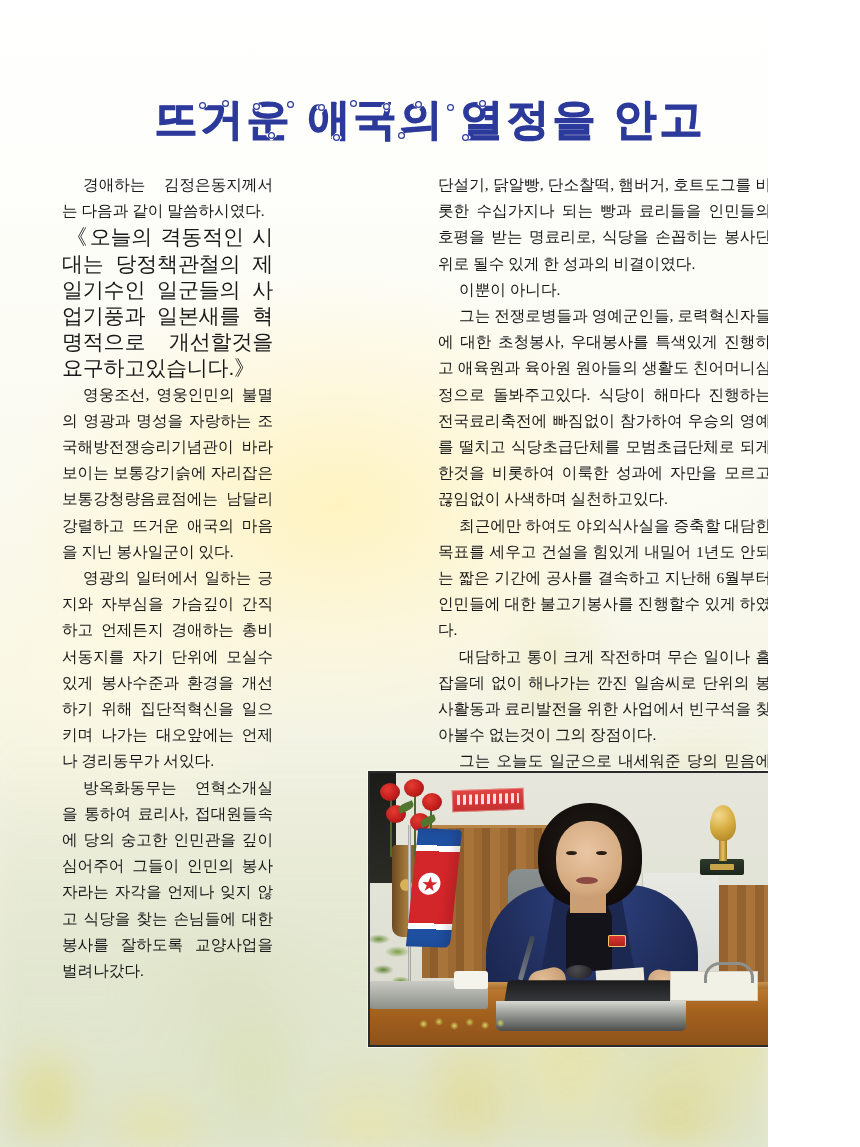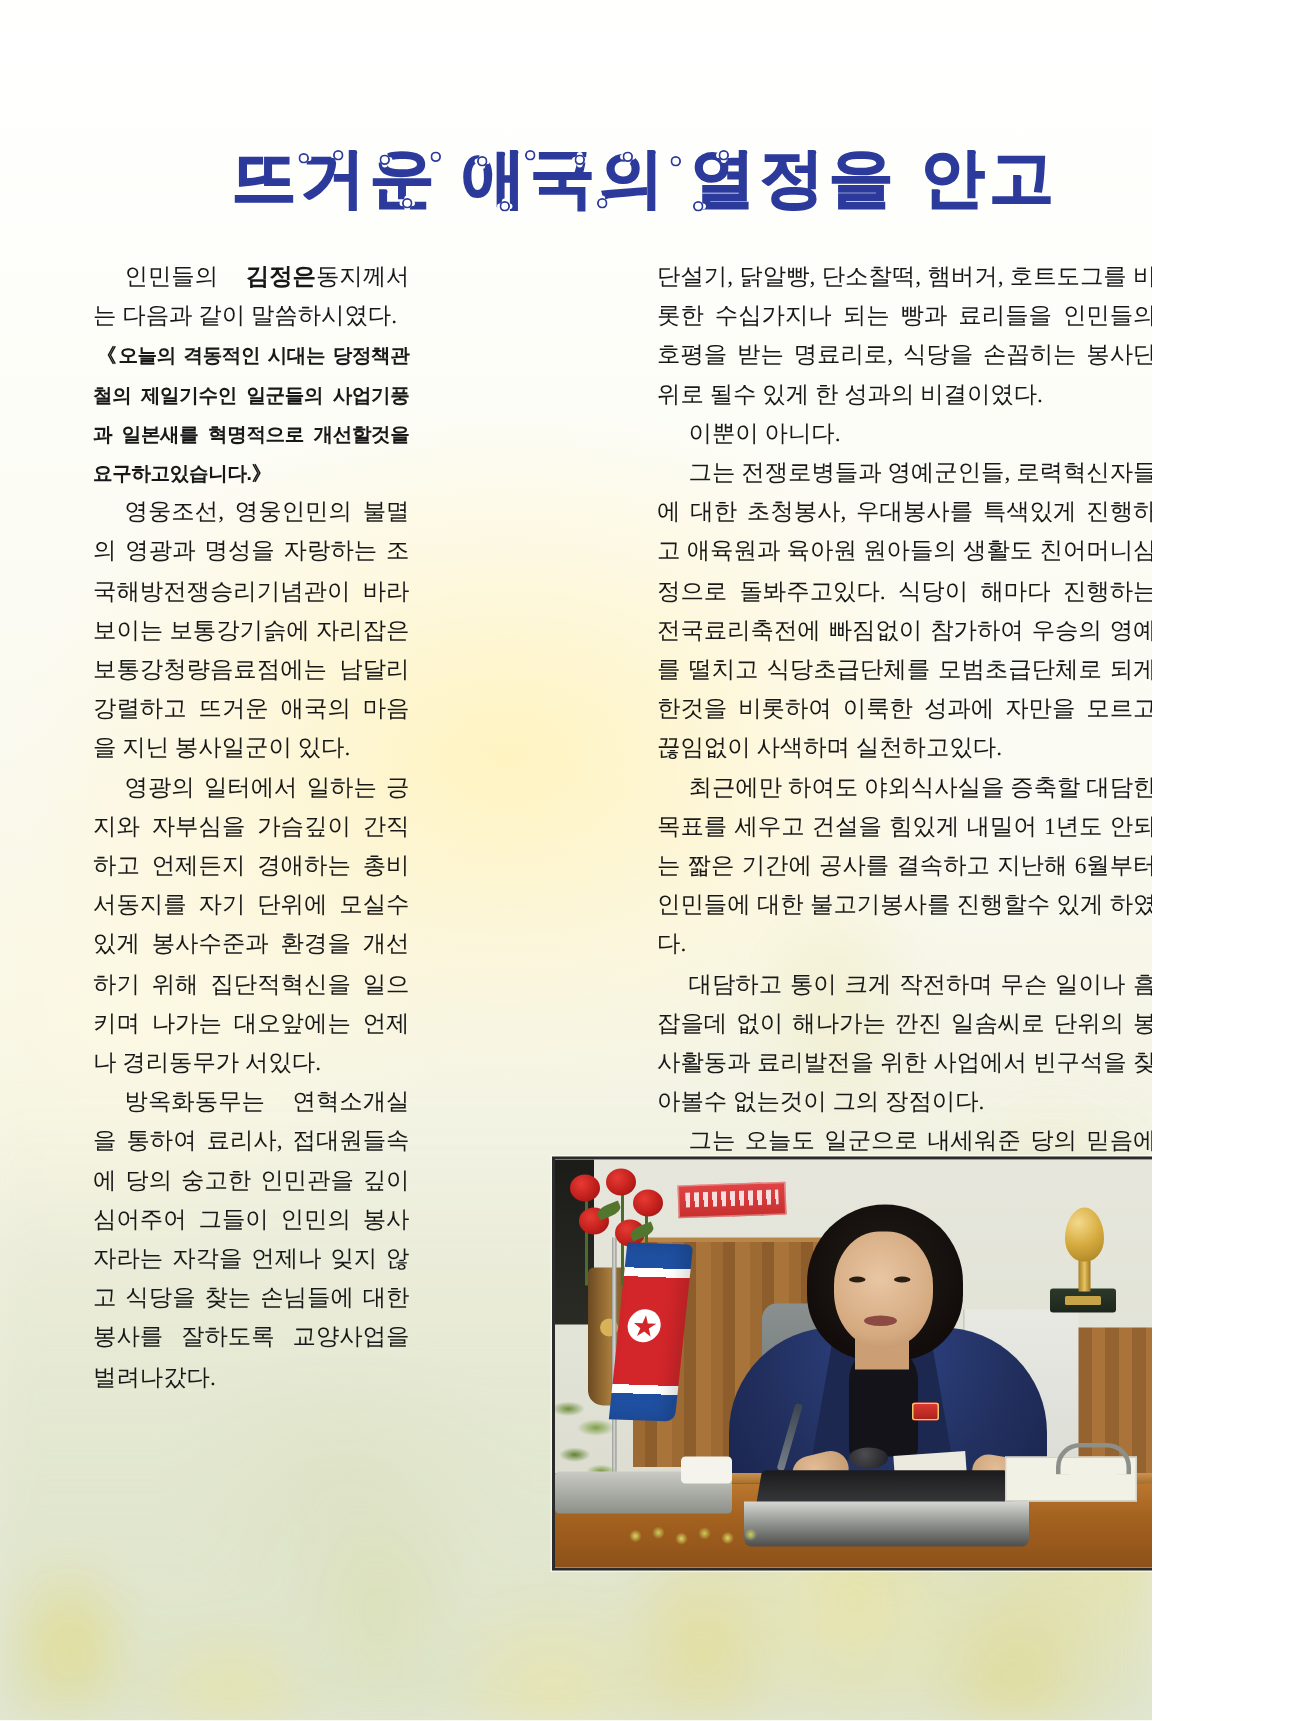--- a/index.html
+++ b/index.html
@@ -137,28 +137,28 @@
   .col-left  { left: 62px; }
   .col-right { left: 438px; }
 
   .col p {
     margin: 0;
     text-indent: 1.35em;
   }
 
   .col p.quote {
     font-family: "Liberation Sans", "DejaVu Sans", sans-serif;
-    font-size: 13px;
+    font-size: 21px;
     line-height: 26.2px;
-    font-weight: 700;
+    font-weight: 400;
     text-indent: 0.2em;
     letter-spacing: -0.2px;
   }
 
-  .name-bold { font-weight: bold; }
+  .name-bold { font-weight: normal; }
   .shape-block {
     float: right;
     width: 122px;
     height: 258px;
     margin-top: 604px;
   }
 
   
   .photo {
     position: absolute;
@@ -450,21 +450,21 @@
       <span class="tf" style="left:398px;top:36px;"></span>
       <span class="tf" style="left:462px;top:38px;"></span>
     </div>
   </div>
 
   <div class="columns">
 
     <div class="col col-left">
       <div class="shape-block"></div>
 
-      <p><span>인민들의 </span><span class="name-bold">김정은</span><span>동지께서는 다음과 같이 말씀하시였다.</span></p>
+      <p><span>경애하는 </span><span class="name-bold">김정은</span><span>동지께서는 다음과 같이 말씀하시였다.</span></p>
 
       <p class="quote">《오늘의 격동적인 시대는 당정책관철의 제일기수인 일군들의 사업기풍과 일본새를 혁명적으로 개선할것을 요구하고있습니다.》</p>
       <p>영웅조선, 영웅인민의 불멸의 영광과 명성을 자랑하는 조국해방전쟁승리기념관이 바라보이는 보통강기슭에 자리잡은 보통강청량음료점에는 남달리 강렬하고 뜨거운 애국의 마음을 지닌 봉사일군이 있다.</p>
       <p>영광의 일터에서 일하는 긍지와 자부심을 가슴깊이 간직하고 언제든지 경애하는 총비서동지를 자기 단위에 모실수 있게 봉사수준과 환경을 개선하기 위해 집단적혁신을 일으키며 나가는 대오앞에는 언제나 경리동무가 서있다.</p>
       <p>방옥화동무는 연혁소개실을 통하여 료리사, 접대원들속에 당의 숭고한 인민관을 깊이 심어주어 그들이 인민의 봉사자라는 자각을 언제나 잊지 않고 식당을 찾는 손님들에 대한 봉사를 잘하도록 교양사업을 벌려나갔다.</p>
 
     </div>
 
     <div class="col col-right">
       <p style="text-indent:0">단설기, 닭알빵, 단소찰떡, 햄버거, 호트도그를 비롯한 수십가지나 되는 빵과 료리들을 인민들의 호평을 받는 명료리로, 식당을 손꼽히는 봉사단위로 될수 있게 한 성과의 비결이였다.</p>

